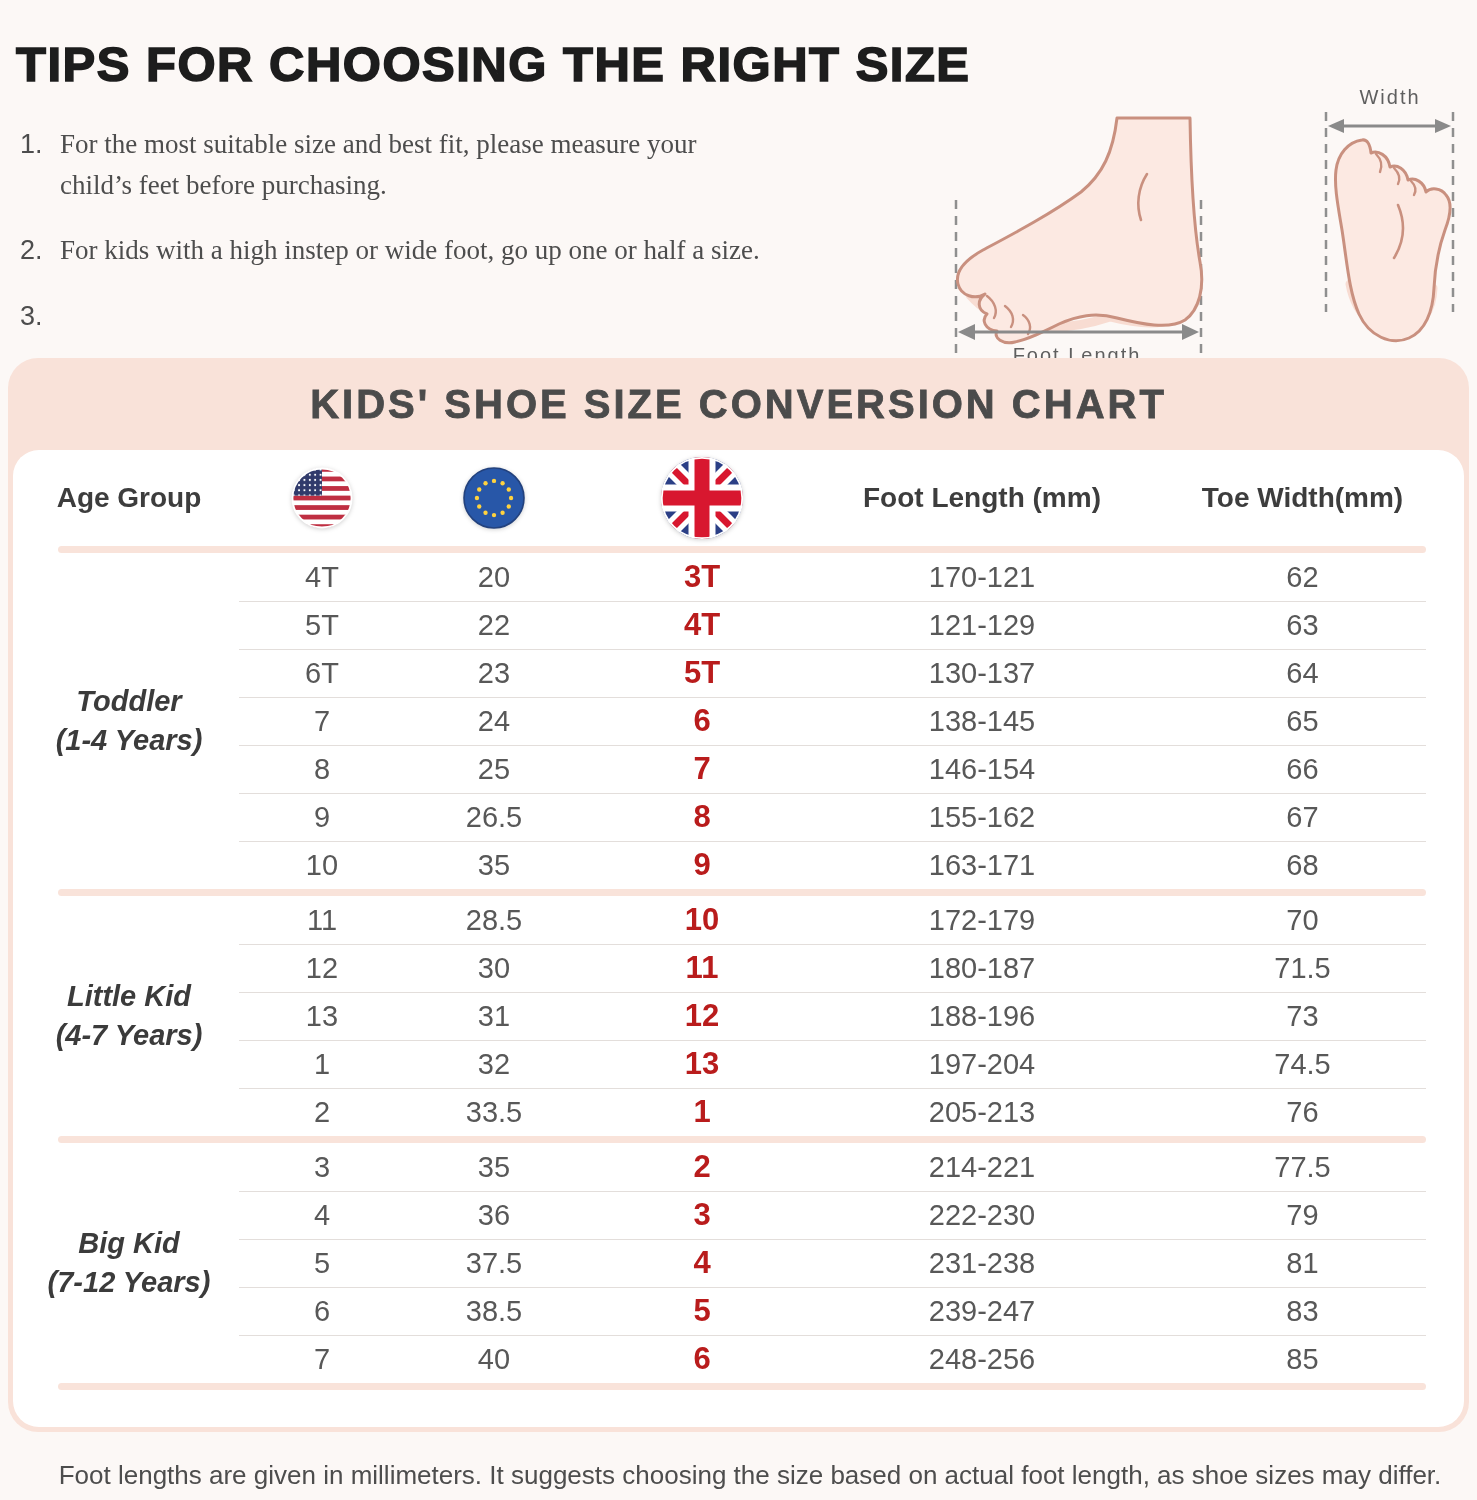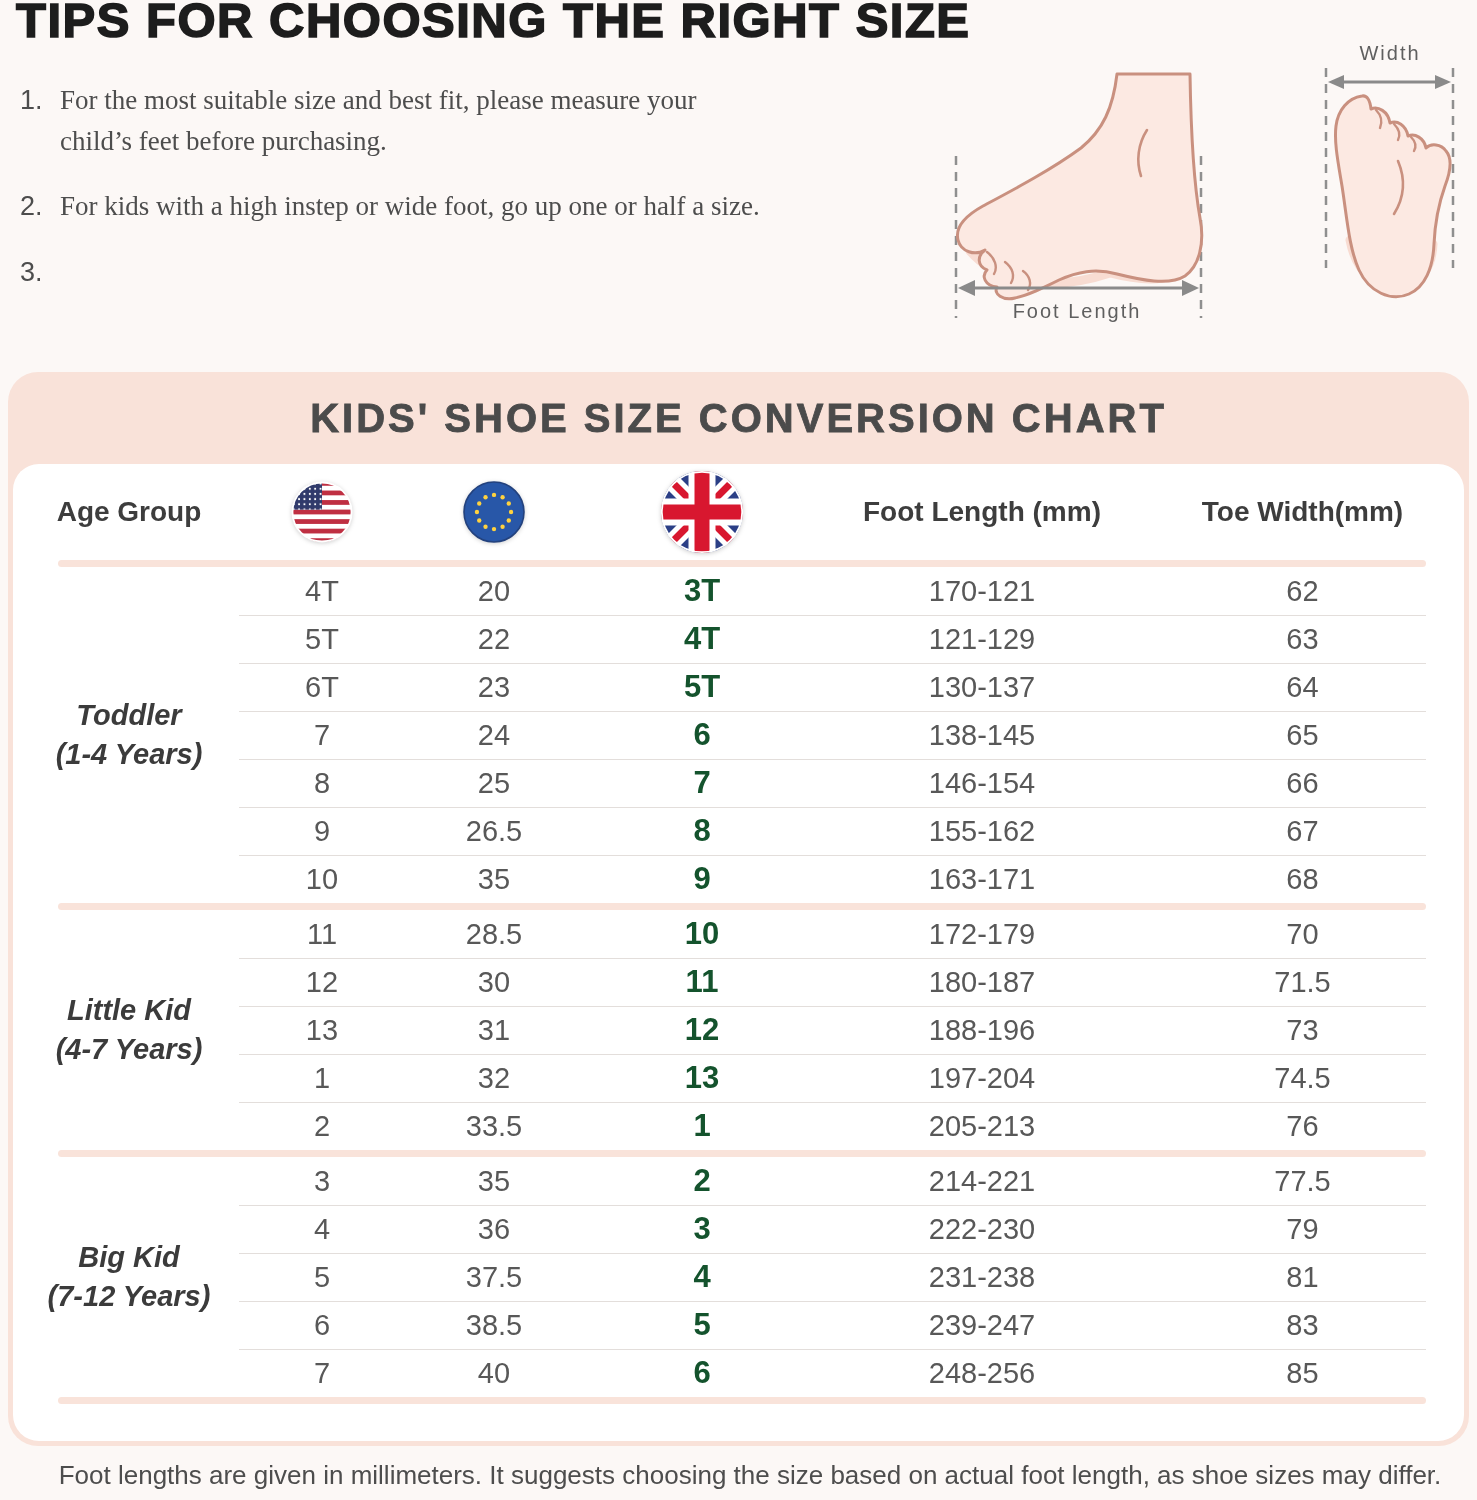--- a/index.html
+++ b/index.html
@@ -4,38 +4,38 @@
 <style>
   * { margin:0; padding:0; box-sizing:border-box; }
   html,body { width:1477px; height:1500px; }
   body {
     background:#fcf8f6;
     font-family:"Liberation Sans", sans-serif;
     overflow:hidden;
     position:relative;
   }
   
-  .top { position:relative; height:370px; }
+  .top { position:relative; height:370px;margin-top:44px; }
   .main-title {
     position:absolute; left:16px; top:-4px;
     font-size:49px; font-weight:900; letter-spacing:1.5px;
     color:#1d1d1d; line-height:1;
     -webkit-text-stroke:1.6px #1d1d1d;
   }
   .tips { position:absolute; left:20px; top:80px; width:900px; }
   .tip { display:flex; margin-bottom:25px; font-size:27px; color:#4d4d4d; line-height:1.5; }
   .tip-num { width:40px; flex:0 0 auto; }
   .tip-text { white-space:pre-line;font-family:Liberation Serif, serif; }
   .diagram-side { position:absolute; left:925px; top:66px; }
   .diagram-sole { position:absolute; left:1318px; top:44px; }
   .measure-label { font-size:20px; fill:#5f5f5f; letter-spacing:2px; }
 
   
   .chart-card {
-    position:absolute; left:8px; top:372px; width:1461px; height:1074px;
+    position:absolute; left:8px; top:358px; width:1461px; height:1074px;
     background:#f9e2d9; border-radius:30px;
   }
   .chart-title {
     height:92px; display:flex; align-items:center; justify-content:center;
     font-size:40px; font-weight:800; letter-spacing:3px; color:#4b4b4b;
     -webkit-text-stroke:0.8px #4b4b4b;
   }
   .table-area {
     position:absolute; left:5px; right:5px; top:92px; bottom:5px;
     background:#ffffff; border-radius:26px; overflow:hidden;padding-left:8px;
@@ -61,21 +61,21 @@
   .row {
     position:relative; height:48px; display:grid;
     grid-template-columns:170px 174px 242px 318px 1fr;
     align-items:center; justify-items:center;
   }
   .row + .row::before {
     content:""; position:absolute; left:2px; right:38px; top:0;
     height:1px; background:#e3dedb;
   }
   .cell { font-size:29px; color:#585858; }
-  .cell.uk { font-size:31px; font-weight:700; color:#14532d; }
+  .cell.uk { font-size:31px; font-weight:700; color:#b91c1c; }
   .gsep { height:7px; background:#f9e3da; border-radius:4px; margin:0 38px 0 37px; }
 
   .footnote {
     position:absolute; left:30px; top:1460px; width:1440px;
     font-size:26px; color:#4d4d4d;text-align:center;
   }
 </style>
 </head>
 <body>
 

